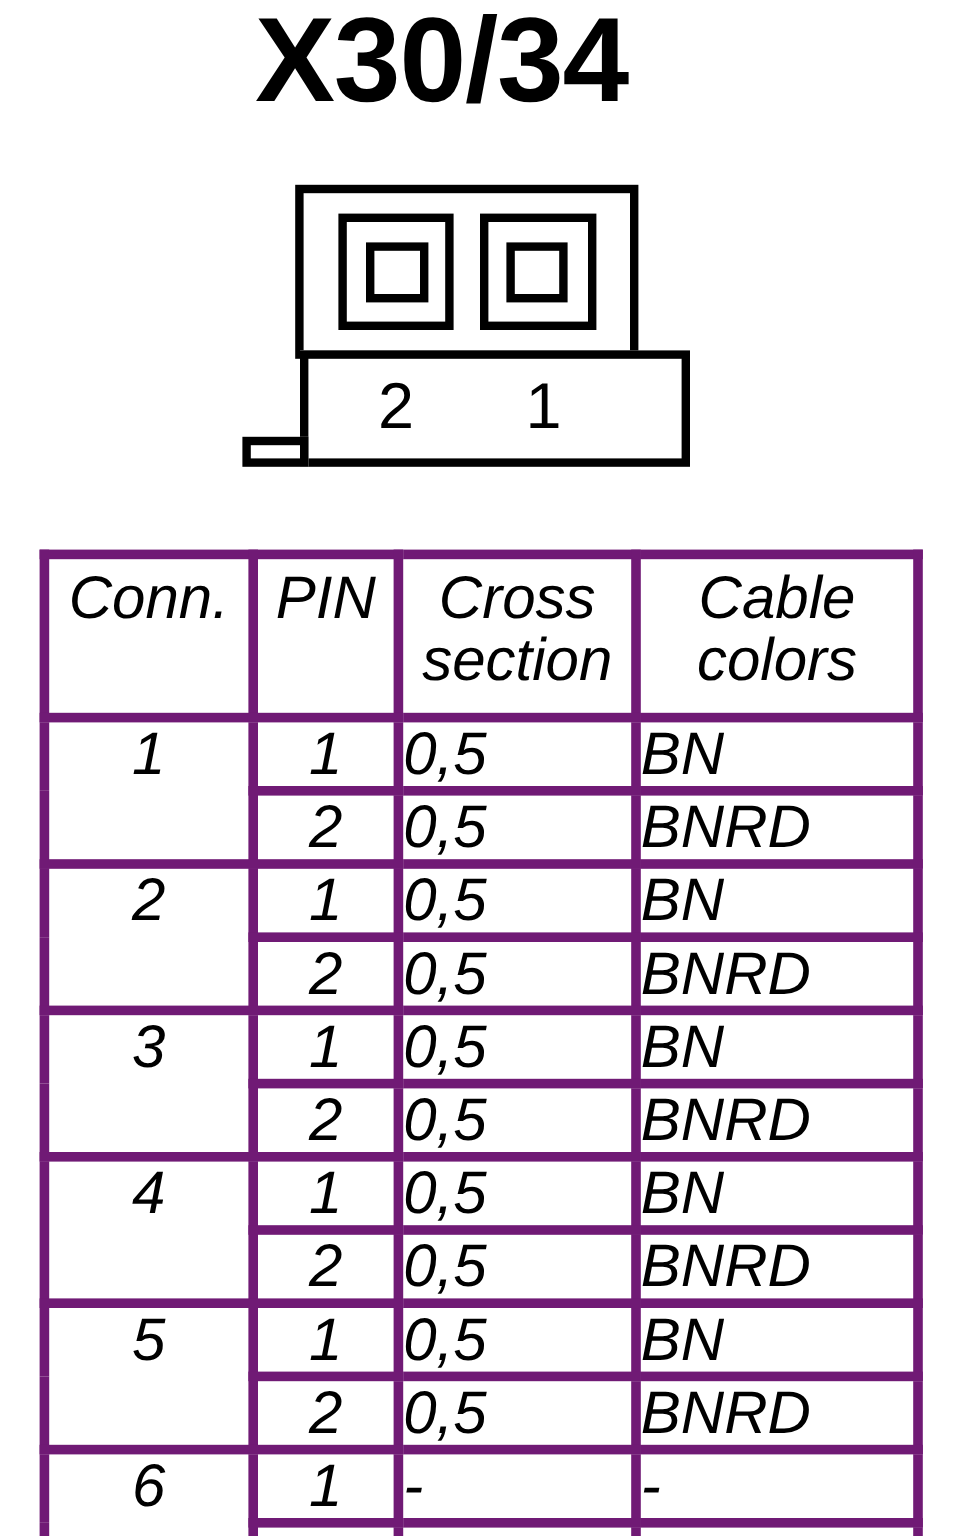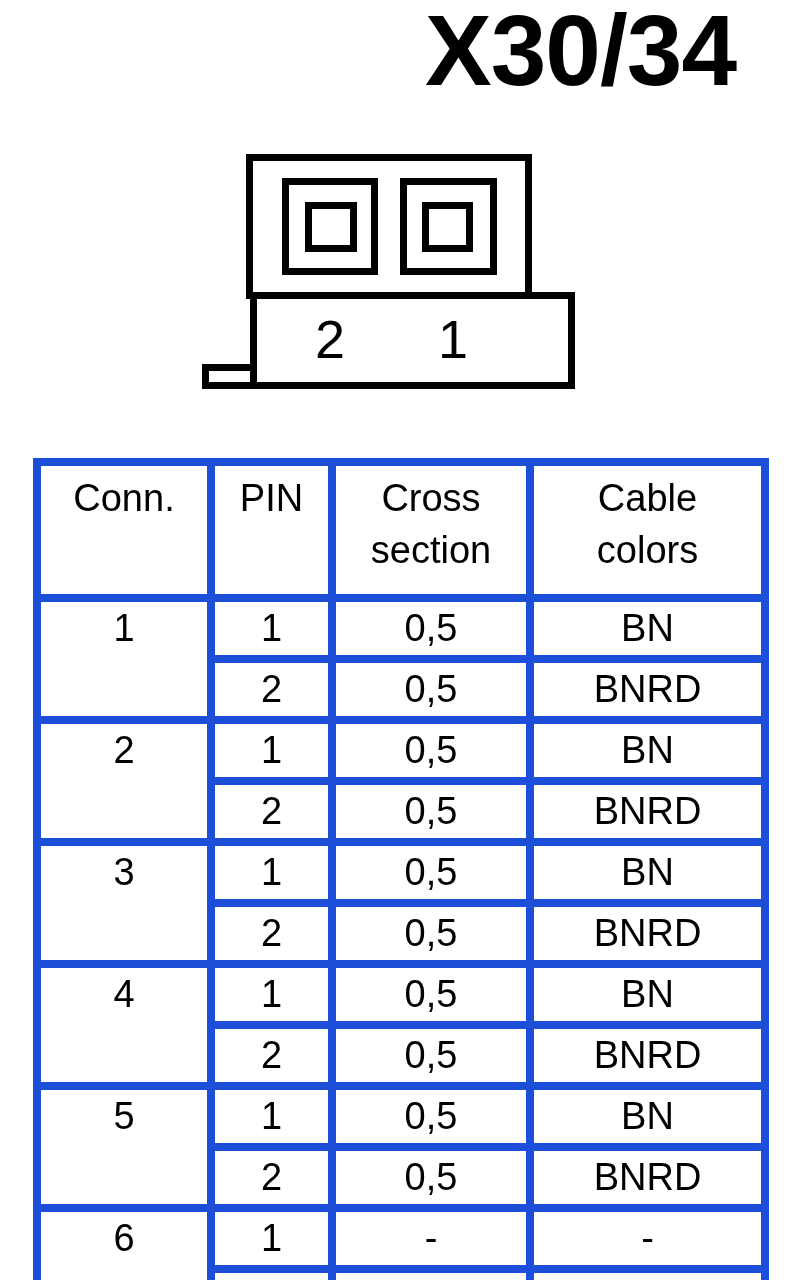--- a/index.html
+++ b/index.html
@@ -9,21 +9,21 @@
     position: relative;
     font-family: "Liberation Sans", sans-serif;
     color: #000000;
     overflow: hidden;
   }
 
   
   .title {
     position: absolute;
     top: 0; left: 0; width: 736px;
-    text-align: right;
+    text-align: center;
     font-size: 100px;
     font-weight: bold;
     line-height: 100px;
     letter-spacing: -1px;
   }
 
   
   .shape {
     position: absolute;
     border: 7px solid #000000;
@@ -51,42 +51,43 @@
 
   
   table.pinout {
     position: absolute;
     left: 33px; top: 458px;
     width: 728px;
     border-collapse: collapse;
     table-layout: fixed;
   }
   table.pinout th, table.pinout td {
-    border: 8px solid #1d4ed8;
-    font-size: 38px;
+    border: 8px solid #701a75;
+    font-size: 50px;
     font-weight: normal;
     padding: 0;
     overflow: hidden;
+    font-style: italic;
   }
   table.pinout thead th {
     height: 122px;
     vertical-align: top;
     text-align: center;
     padding-top: 6px;
     line-height: 52px;
     white-space: pre-line;
   }
   table.pinout tbody tr { height: 55px; }
   table.pinout tbody td {
     vertical-align: top;
     line-height: 53px;
   }
   td.conn { text-align: center; }
   td.pin  { text-align: center; }
-  td.cross, td.color { text-align: center; padding-left: 12px; }
+  td.cross, td.color { text-align: left; padding-left: 12px; }
 </style>
 </head>
 <body>
 
 <div class="title">X30/34</div>
 
 <div>
   <div class="shape housing"></div>
   <div class="shape base"></div>
   <div class="shape tab"></div>

